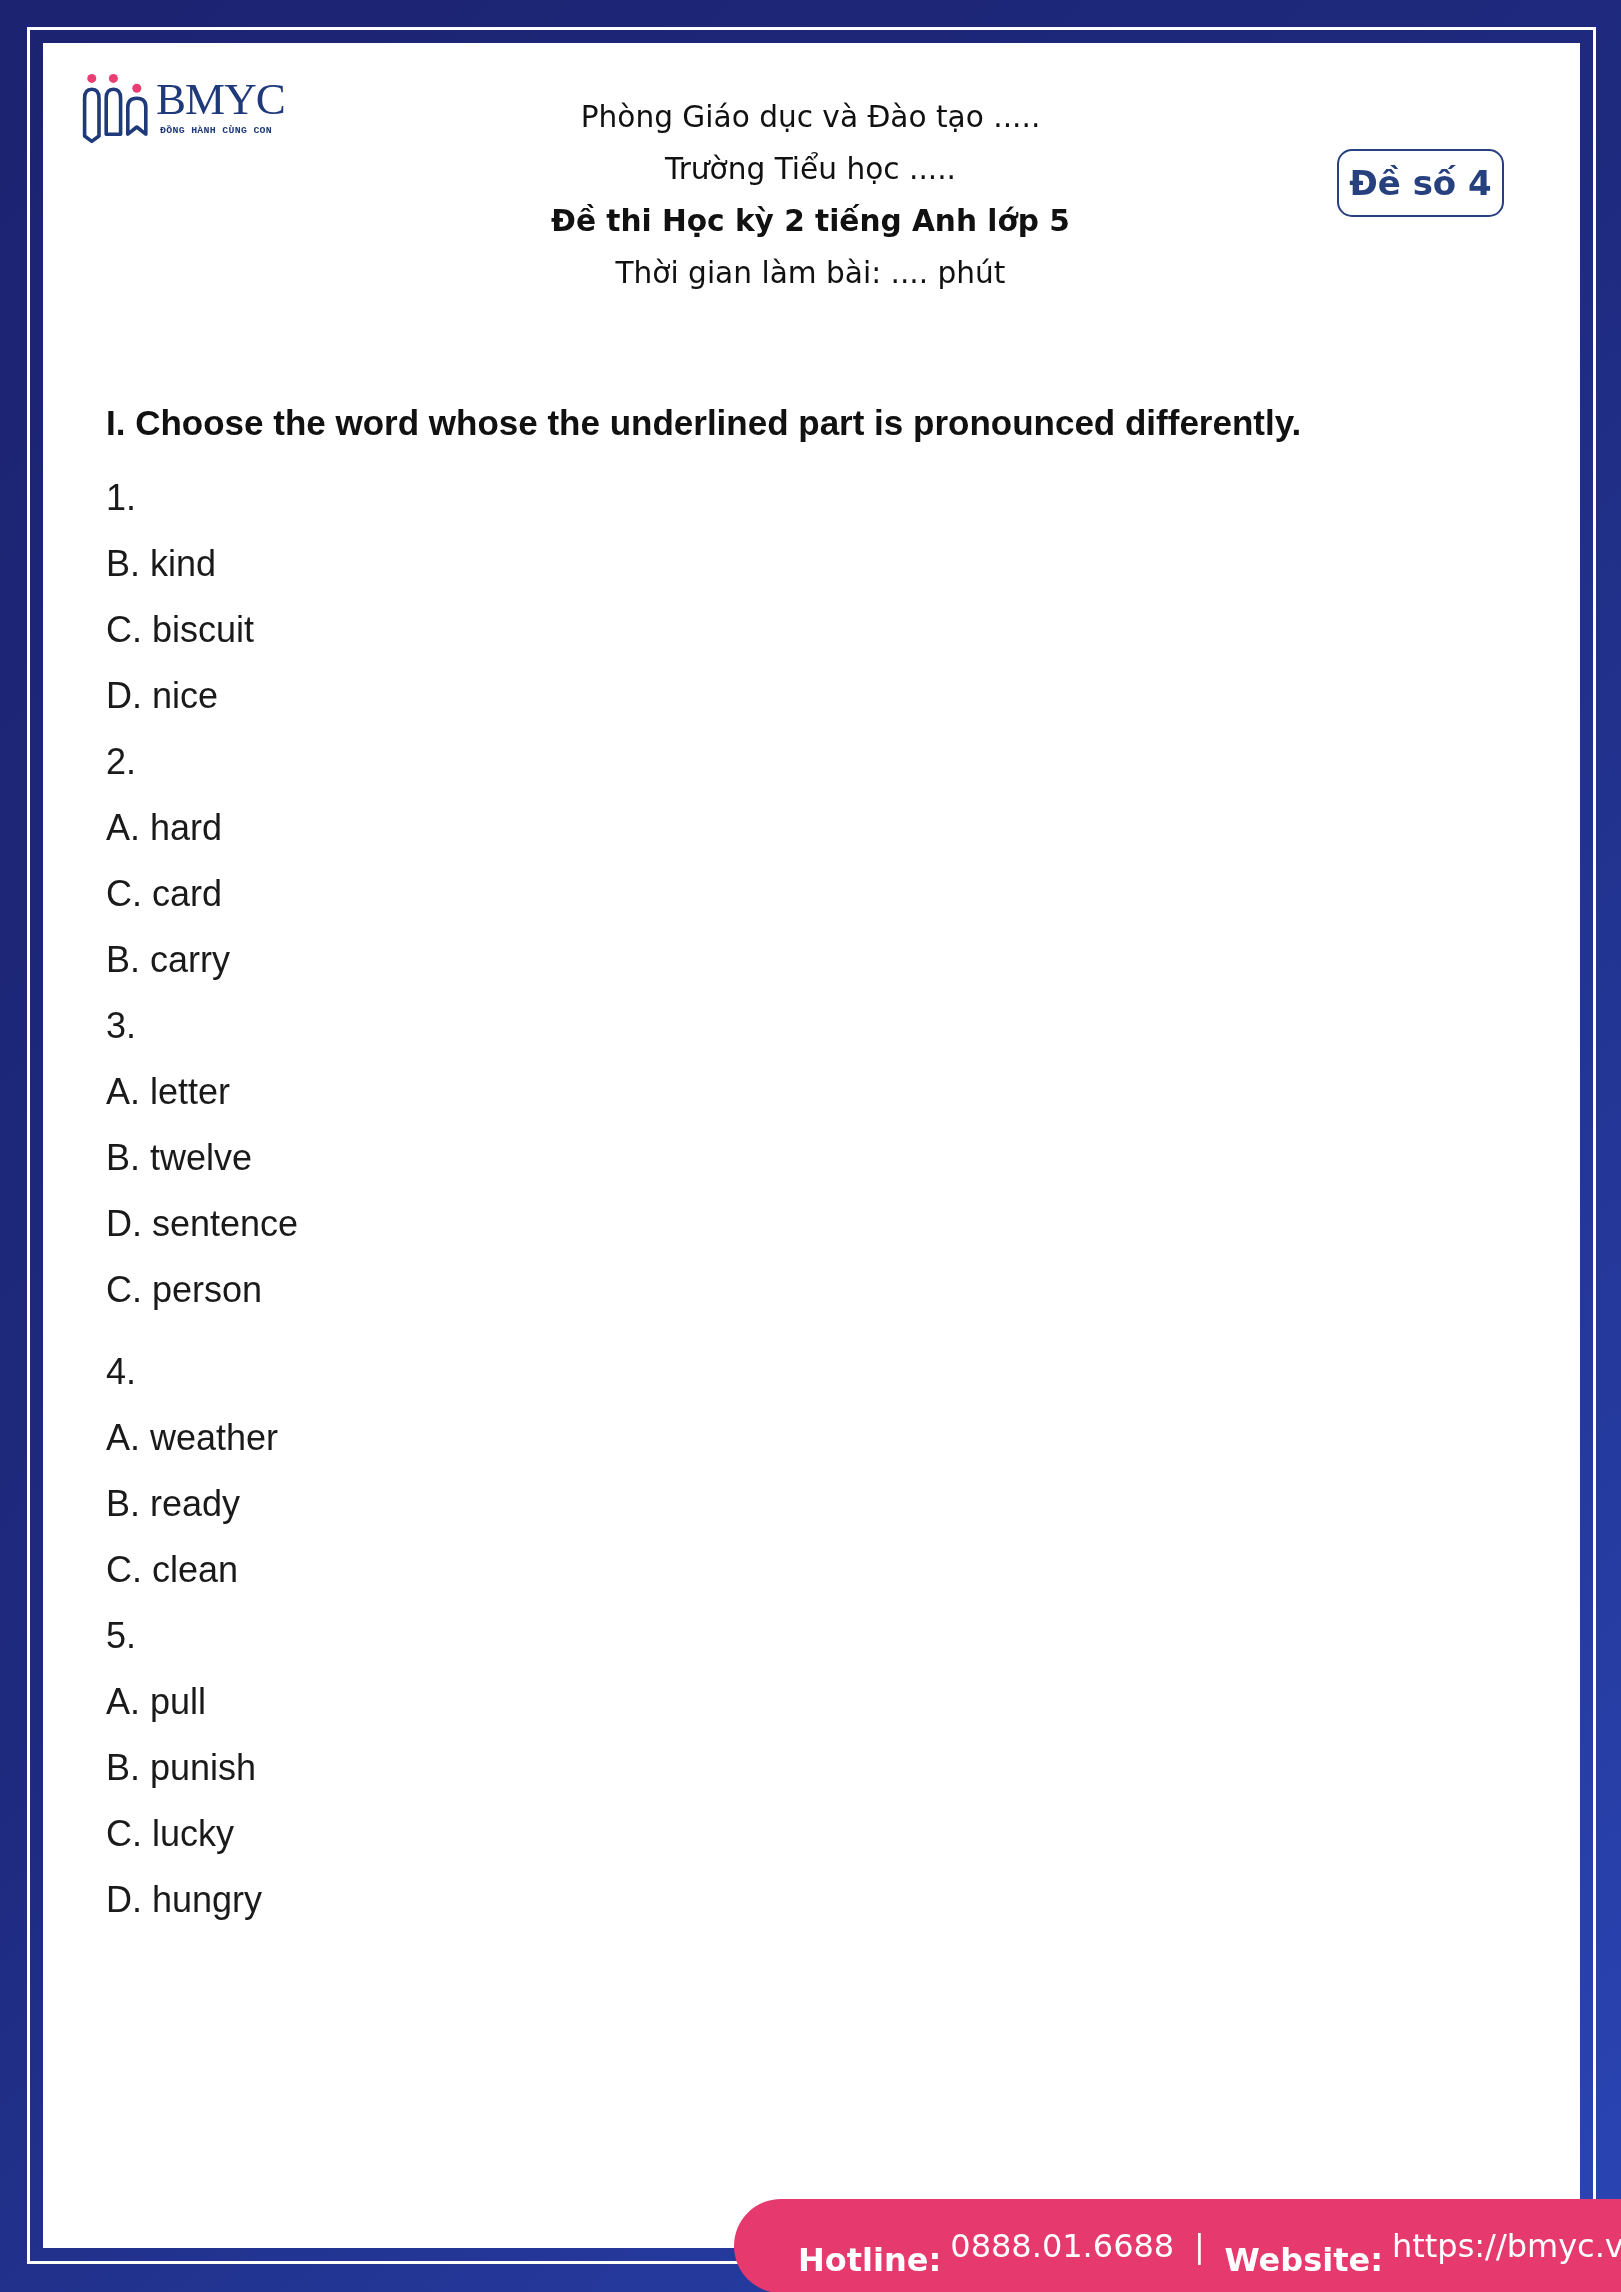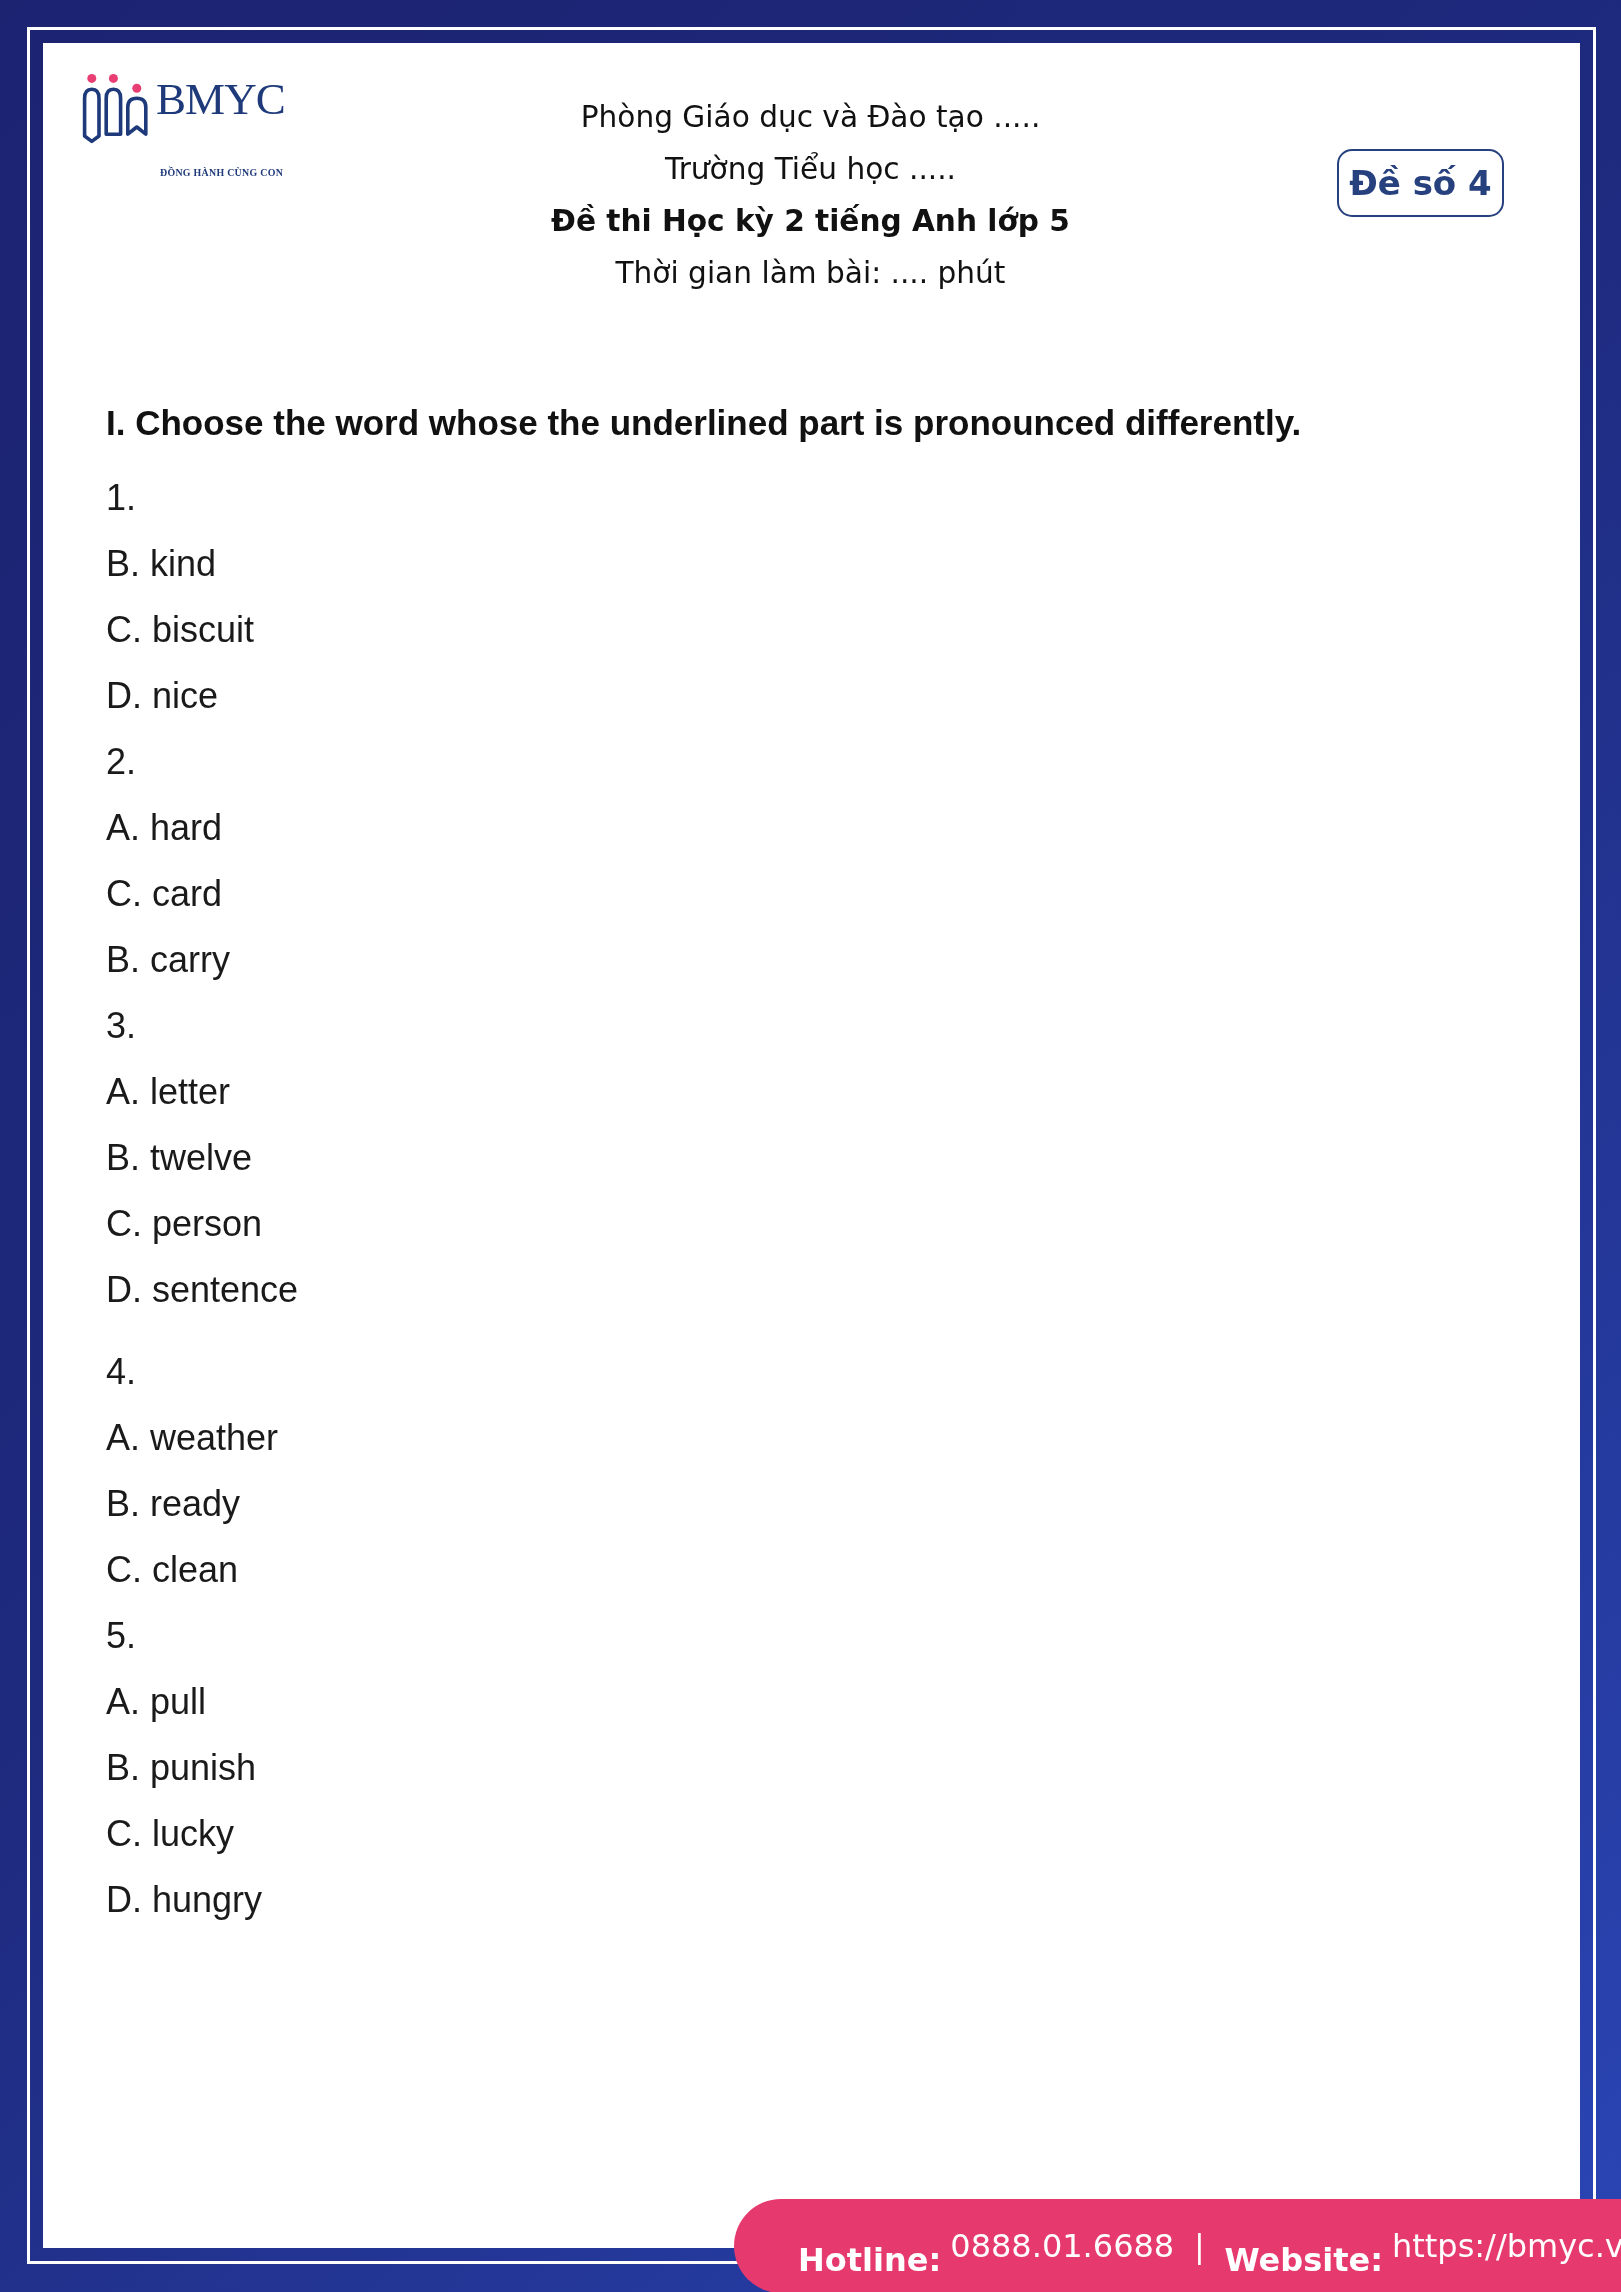--- a/index.html
+++ b/index.html
@@ -20,22 +20,22 @@
       position: absolute; left: 81px; top: 73px; width: 215px; height: 72px;
     }
     .logo-mark { position: absolute; left: 0; top: 0; }
     .logo-text {
       position: absolute; left: 75px; top: 3.6px;
       font-family: Liberation Serif, serif; font-size: 45px; color: #1f3a7a;
       letter-spacing: -0.9px; line-height: 1;
     }
     .logo-sub {
       position: absolute; left: 79px; top: 52px;
-      font-family: Liberation Serif, serif; font-size: 9.9px; color: #1f3a7a;
-      font-weight: bold; letter-spacing: 0.3px; white-space: nowrap; margin-top: 42px;
+      font-family: Liberation Mono, monospace; font-size: 9.9px; color: #1f3a7a;
+      font-weight: bold; letter-spacing: 0.3px; white-space: nowrap;
     }
     .header {
       position: absolute; left: 448px; top: 91px; width: 725px; text-align: center;
       font-family: "DejaVu Sans", sans-serif; color: #111111;
     }
     .header div { font-size: 29.6px; line-height: 52px; height: 52px; }
     .header .bold { font-weight: bold; }
     .badge {
       position: absolute; left: 1337px; top: 149px; width: 167px; height: 68px;
       box-sizing: border-box; border: 2.7px solid #27407e; border-radius: 15px;
@@ -108,22 +108,22 @@
     <div class="q-num">2.</div>
     <div class="opt">A. hard</div>
     <div class="opt">C. card</div>
     <div class="opt">B. carry</div>
   </div>
 
   <div class="question">
     <div class="q-num">3.</div>
     <div class="opt">A. letter</div>
     <div class="opt">B. twelve</div>
+    <div class="opt">D. sentence</div>
     <div class="opt">C. person</div>
-    <div class="opt">D. sentence</div>
   </div>
 
   <div class="question gap">
     <div class="q-num">4.</div>
     <div class="opt">A. weather</div>
     <div class="opt">B. ready</div>
     <div class="opt">C. clean</div>
   </div>
 
   <div class="question">

